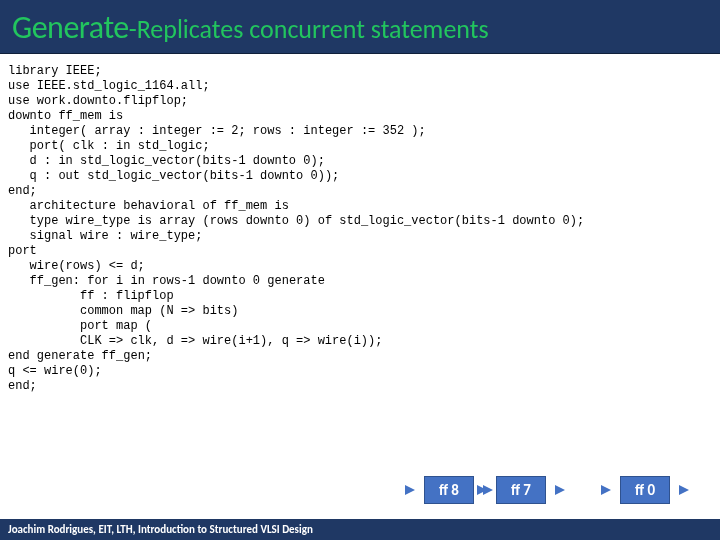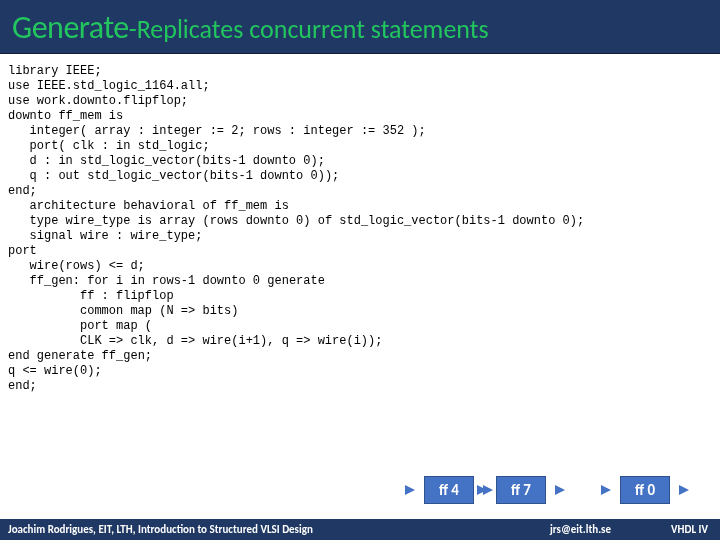--- a/index.html
+++ b/index.html
@@ -111,35 +111,31 @@
 <b>          common map</b><span> (N =&gt; bits)</span>
 <b>          port map</b><span> (</span>
 <span>          CLK =&gt; clk, d =&gt; wire(i+1), q =&gt; wire(i));</span>
 <b>end generate</b><span> ff_gen;</span>
 <span>q &lt;= wire(0);</span>
 <b>end</b><span>;</span></div>
 
 <div class="diagram">
   <div class="ff-box">
     <span class="arrow arrow-before"></span>
-    <span>ff 4</span>
+    <span>ff 8</span>
     <span class="arrow arrow-after"></span>
   </div>
   <div class="ff-box">
     <span class="arrow arrow-before"></span>
     <span>ff 7</span>
     <span class="arrow arrow-after"></span>
   </div>
   <div class="dots-gap"></div>
   <div class="ff-box">
     <span class="arrow arrow-before"></span>
     <span>ff 0</span>
     <span class="arrow arrow-after"></span>
   </div>
 </div>
 
 <div class="footer">
   <span>Joachim Rodrigues, EIT, LTH, Introduction to Structured VLSI Design</span>
-  <span class="right-group">
-    <span>jrs@eit.lth.se</span>
-    <span>VHDL IV</span>
-  </span>
 </div>
 
 </body></html>

